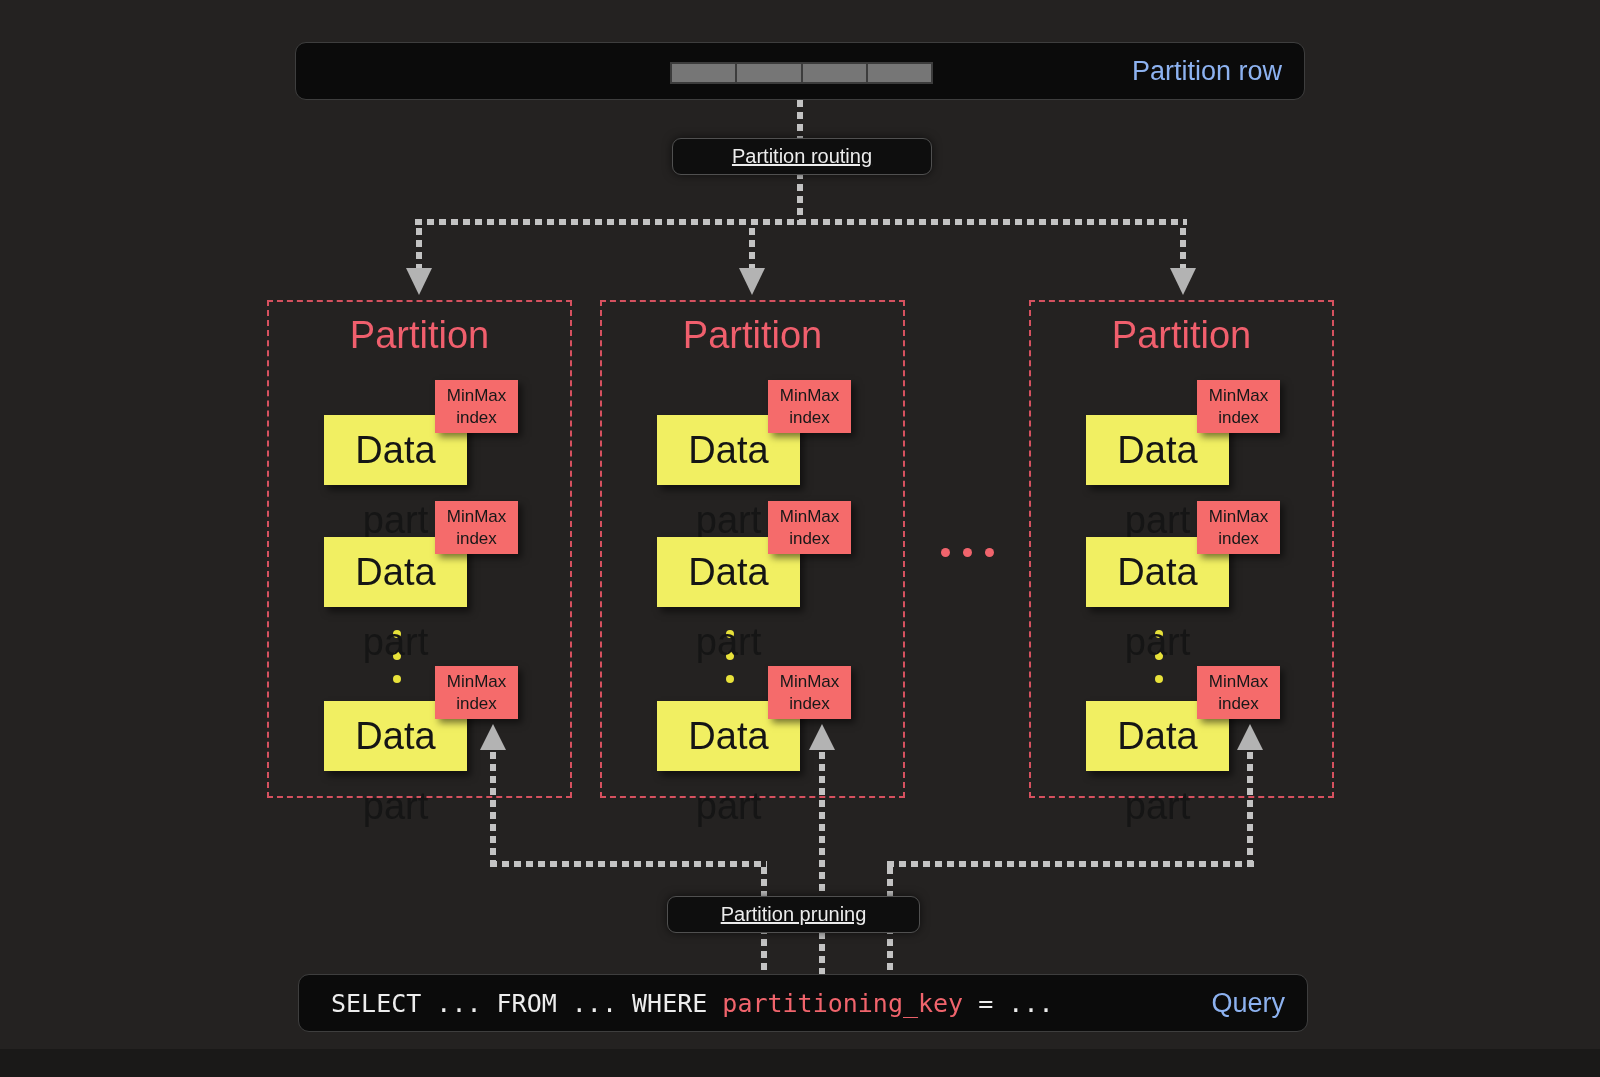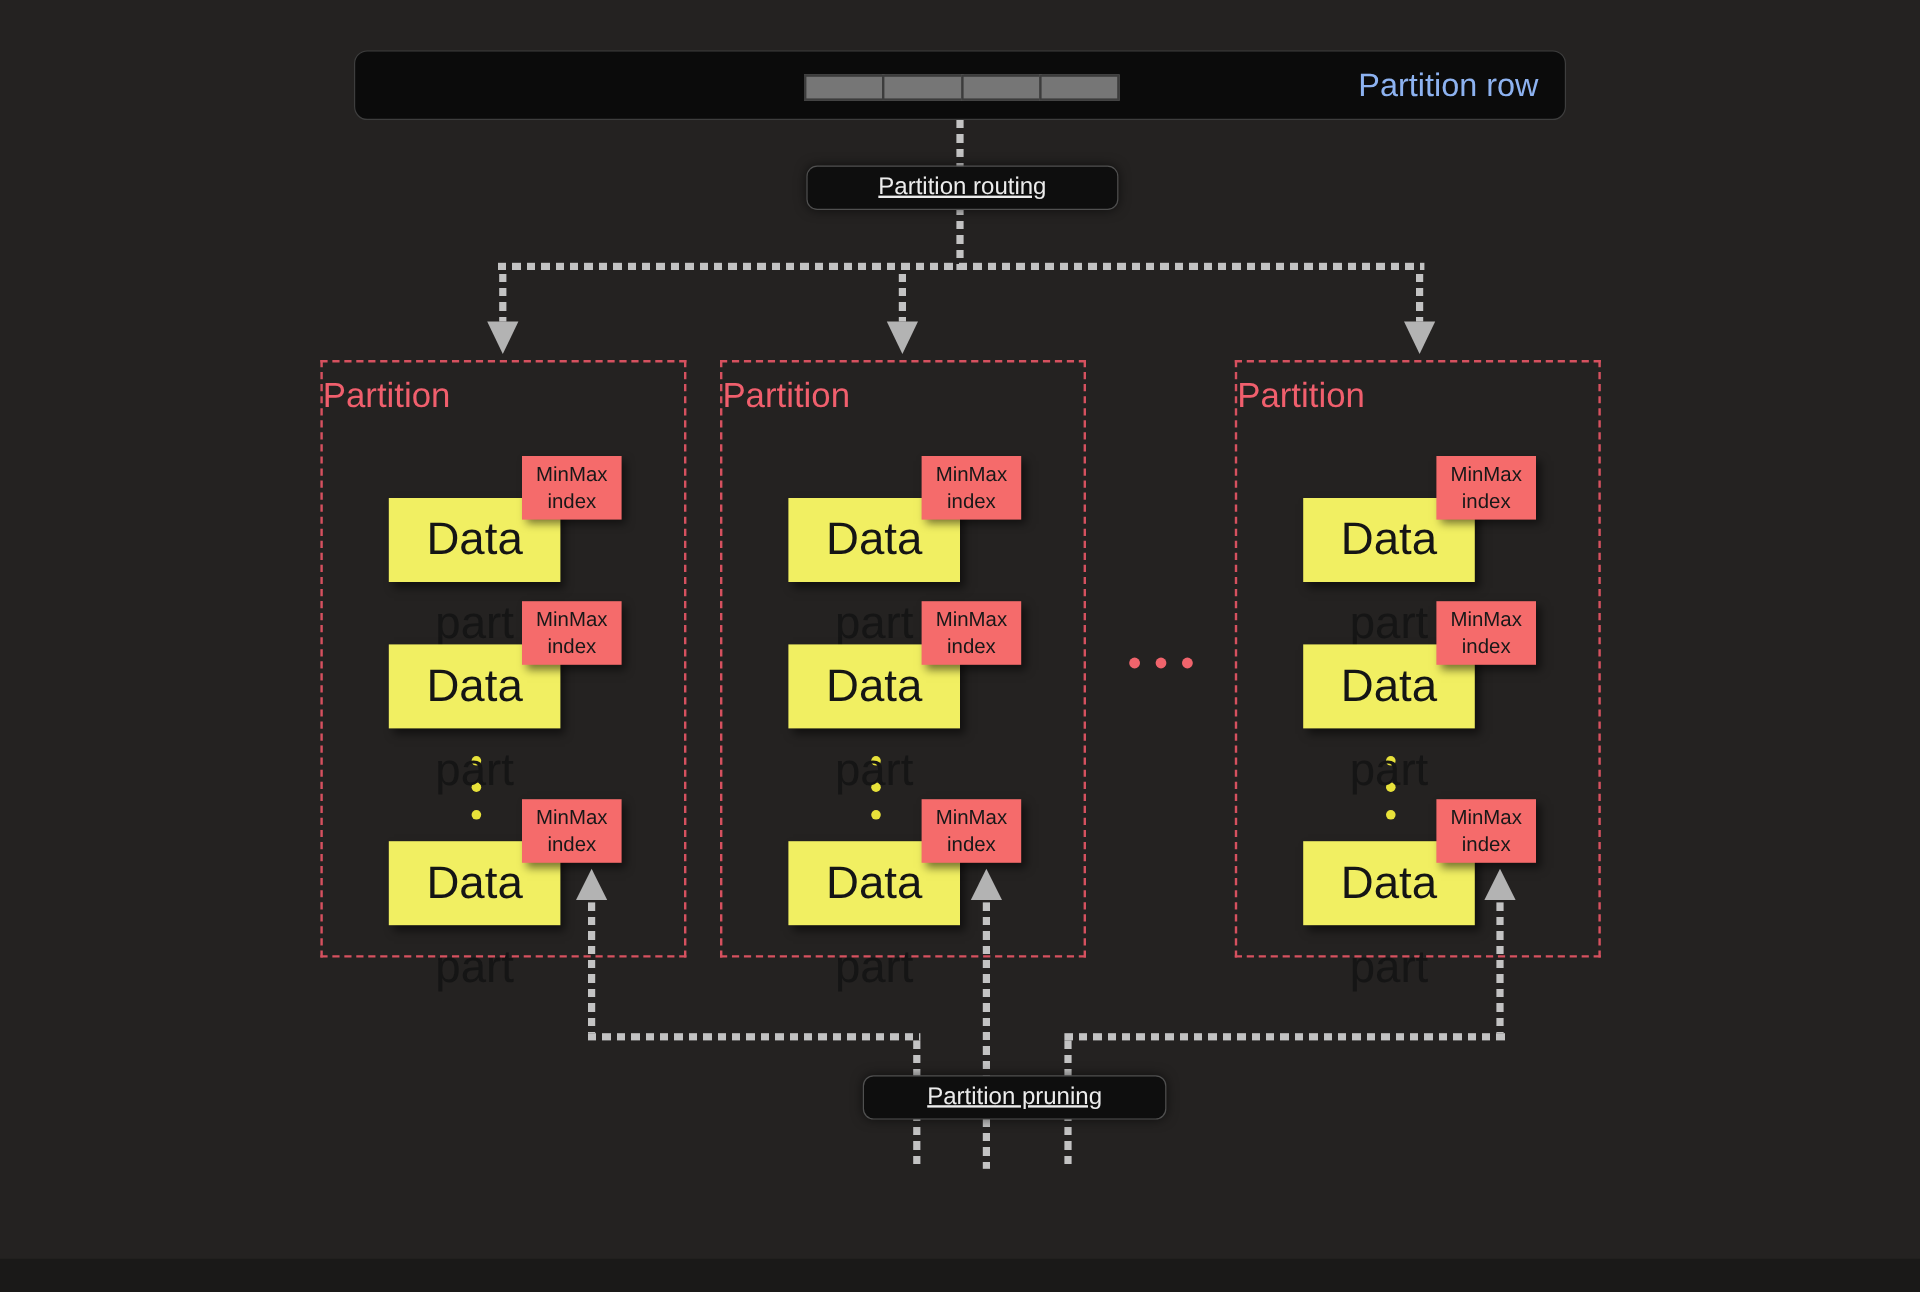--- a/index.html
+++ b/index.html
@@ -45,22 +45,22 @@
     position:absolute;width:0;height:0;z-index:2;
     border-left:13px solid transparent;border-right:13px solid transparent;
     border-bottom:26px solid #b3b3b3;
   }
   
   .partition{
     position:absolute;top:300px;width:305px;height:498px;box-sizing:border-box;
     border:2px dashed #d6515f;z-index:2;
   }
   .partition-title{
-    position:absolute;top:12px;left:0;width:100%;text-align:left;
-    color:#f05f6d;font-size:29px;
+    position:absolute;top:12px;left:0;width:100%;text-align:center;
+    color:#f05f6d;font-size:38px;
   }
   .datapart{
     position:absolute;left:55px;width:143px;height:70px;background:#f1ef62;
     z-index:3;box-shadow:4px 5px 7px rgba(0,0,0,.5);
     color:#151515;font-size:38px;text-align:center;line-height:70px;
   }
   .minmax{
     position:absolute;left:166px;width:83px;height:53px;background:#f56b6b;
     z-index:4;box-shadow:4px 4px 7px rgba(0,0,0,.5);
     color:#181818;font-size:17px;line-height:1.25;text-align:center;
@@ -156,17 +156,21 @@
   <div class="vline" style="left:761px;top:867px;height:107px;"></div>
 
   <div class="arrow-up" style="left:809px;top:724px;"></div>
   <div class="vline" style="left:819px;top:752px;height:222px;"></div>
 
   <div class="arrow-up" style="left:1237px;top:724px;"></div>
   <div class="vline" style="left:1247px;top:752px;height:109px;"></div>
   <div class="hline" style="left:887px;top:861px;width:369px;"></div>
   <div class="vline" style="left:887px;top:867px;height:107px;"></div>
 
-  <div class="pill" style="left:719px;top:896px;width:253px;height:37px;line-height:35px;">Partition pruning</div>
+  <div class="pill" style="left:667px;top:896px;width:253px;height:37px;line-height:35px;">Partition pruning</div>
 
+  <div class="bigbar" style="left:298px;top:974px;">
+    <div class="sql"><span>SELECT ... FROM ... WHERE </span><span class="key">partitioning_key</span><span> = ...</span></div>
+    <div class="blue-label">Query</div>
+  </div>
 
   <div class="bottom-band"></div>
 </div>
 
 </body></html>

